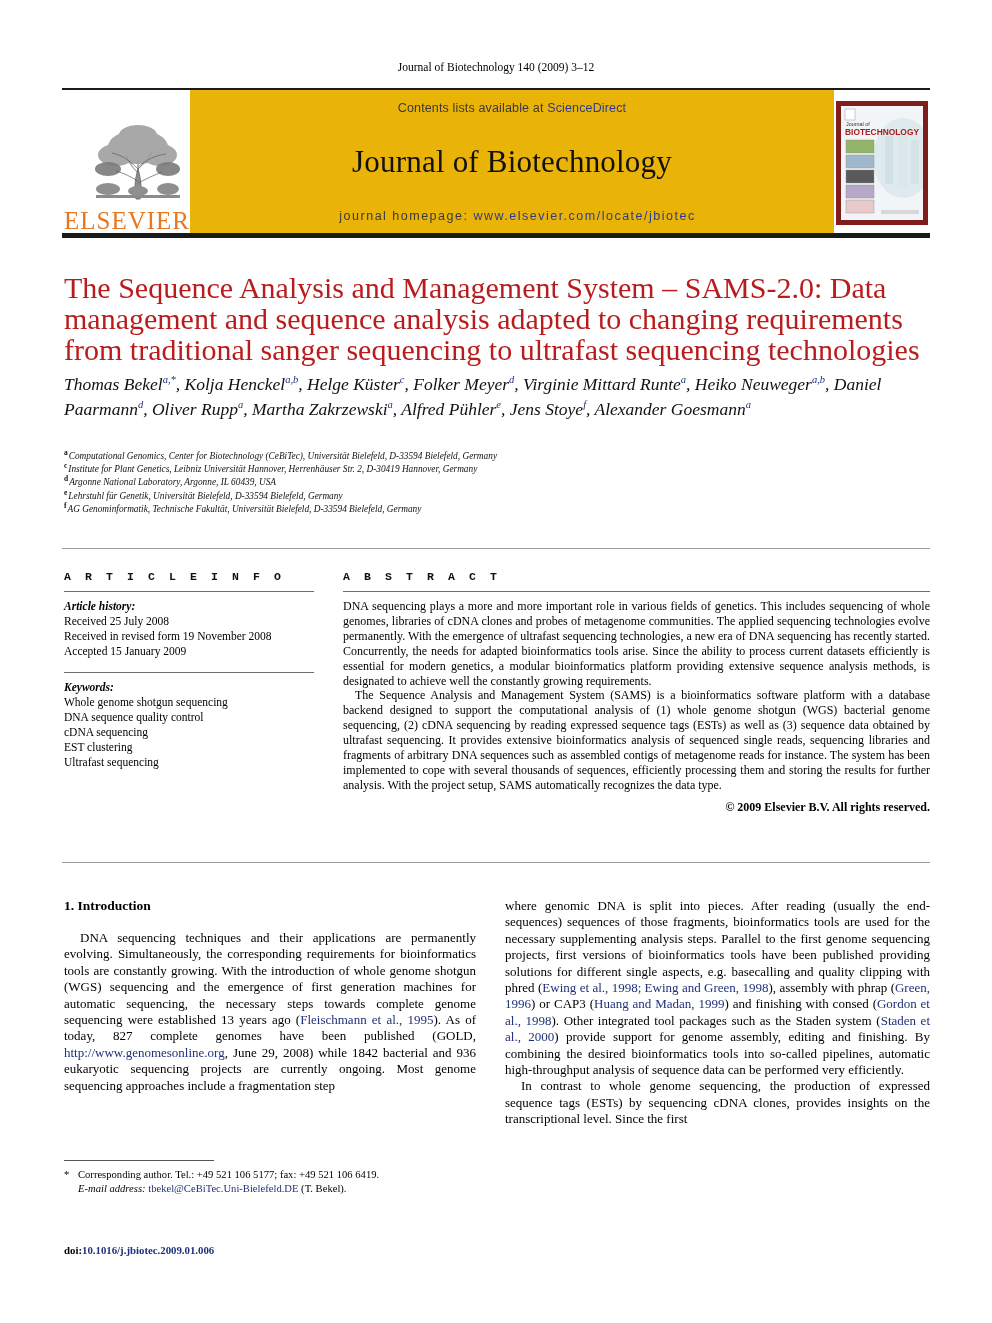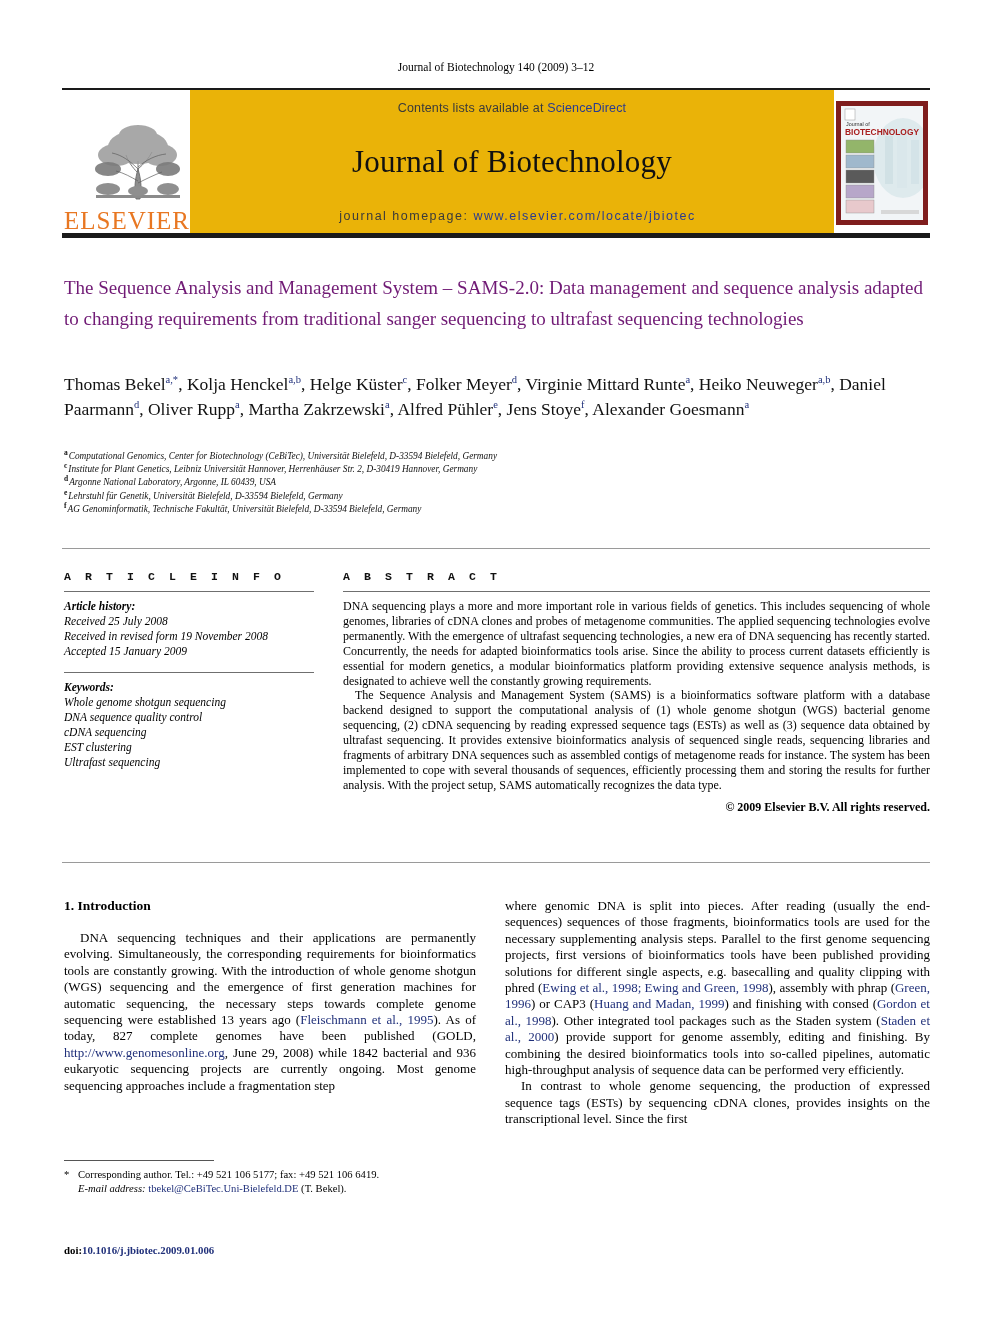--- a/index.html
+++ b/index.html
@@ -124,33 +124,34 @@
     background: #1a1a1a;
   }
 
   
   .title {
     position: absolute;
     left: 64px;
     top: 272px;
     width: 866px;
     font-family: "Liberation Serif", serif;
-    font-size: 19px;
+    font-size: 30px;
     line-height: 31px;
-    color: #701a75;
+    color: #b91c1c;
   }
   .authors {
     position: absolute;
     left: 64px;
     top: 372px;
     width: 866px;
     font-family: "Liberation Serif", serif;
     font-size: 17.5px;
     line-height: 24.5px;
     color: #111;
+    font-style: italic;
   }
   .authors sup {
     color: #20307a;
     font-size: 10.5px;
     vertical-align: super;
     line-height: 0;
   }
   .affiliations {
     position: absolute;
     left: 64px;
@@ -210,21 +211,20 @@
   }
   .meta-head {
     font-style: italic;
     font-weight: bold;
     font-size: 11.5px;
     line-height: 15px;
   }
   .meta-line {
     font-size: 11.5px;
     line-height: 15px;
-    font-style: italic;
   }
   .abs-p {
     font-size: 12px;
     line-height: 14.9px;
     text-align: justify;
     margin: 0;
   }
   .abs-p + .abs-p { text-indent: 12px; }
   .copyright {
     font-size: 12px;

